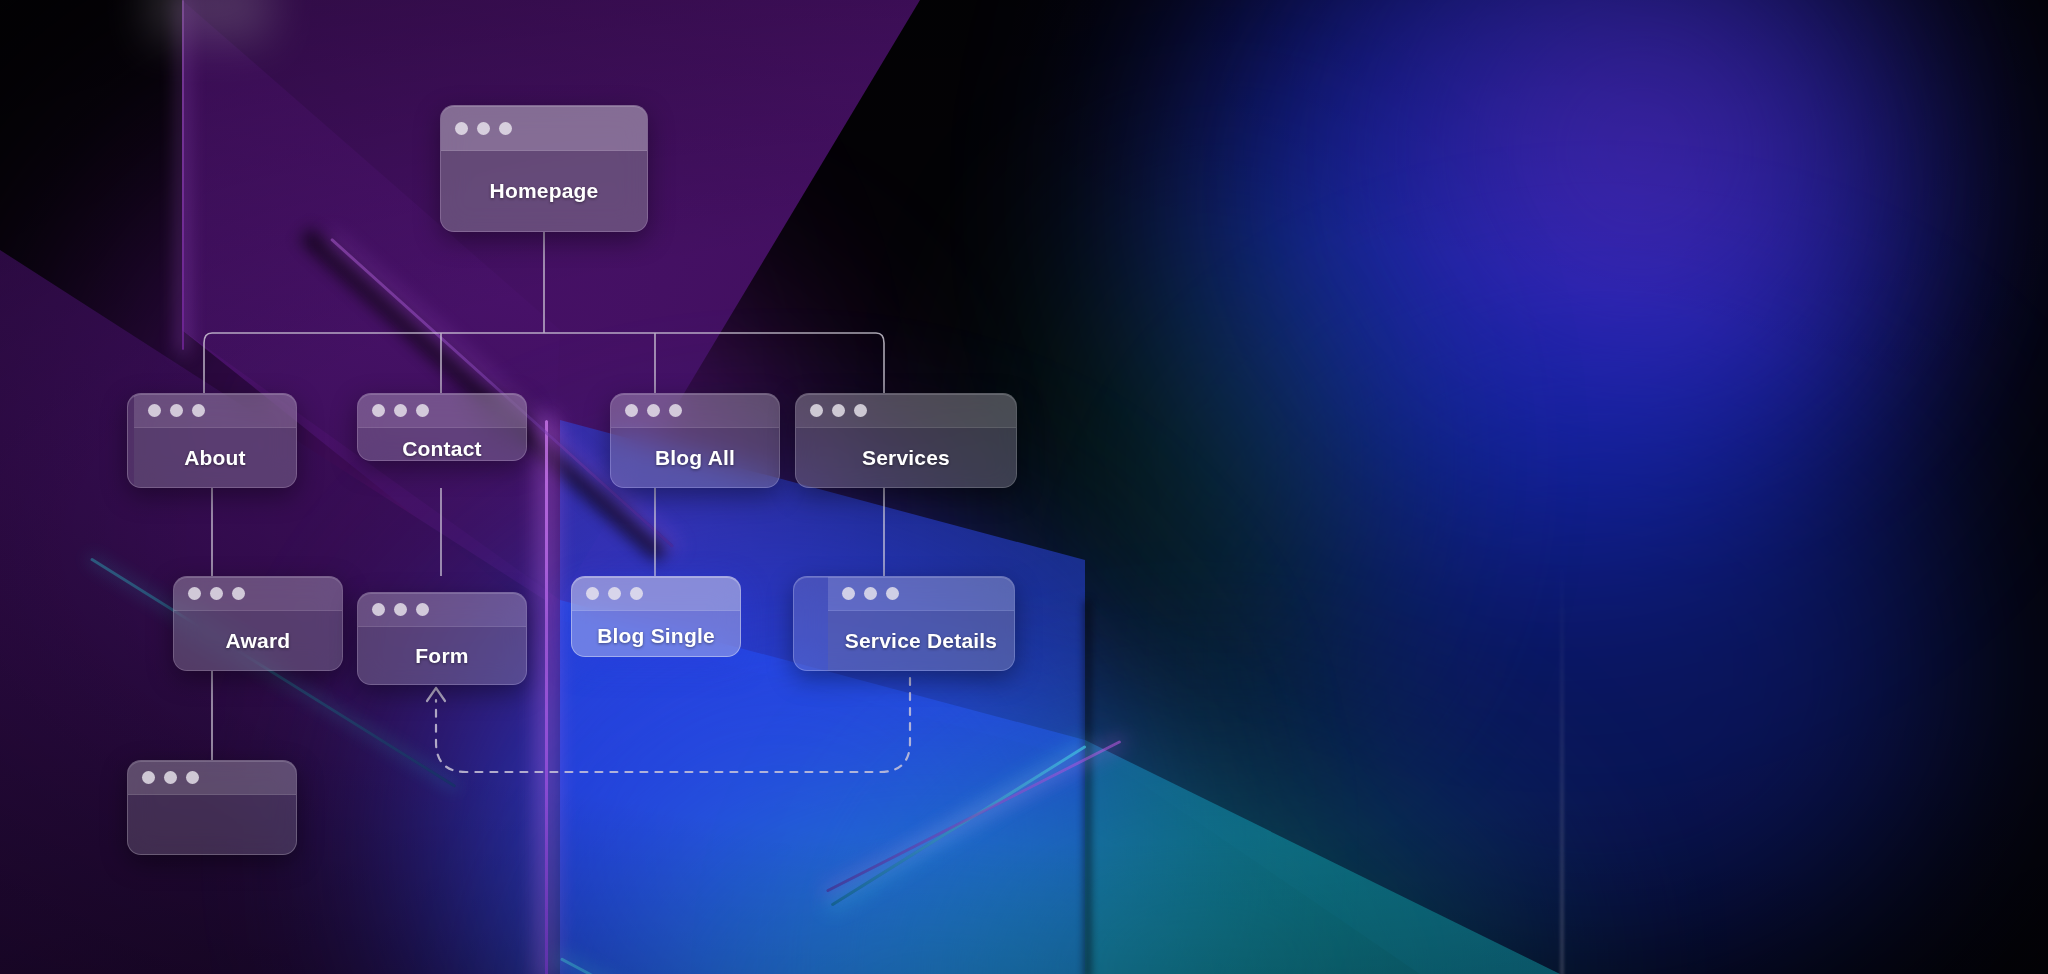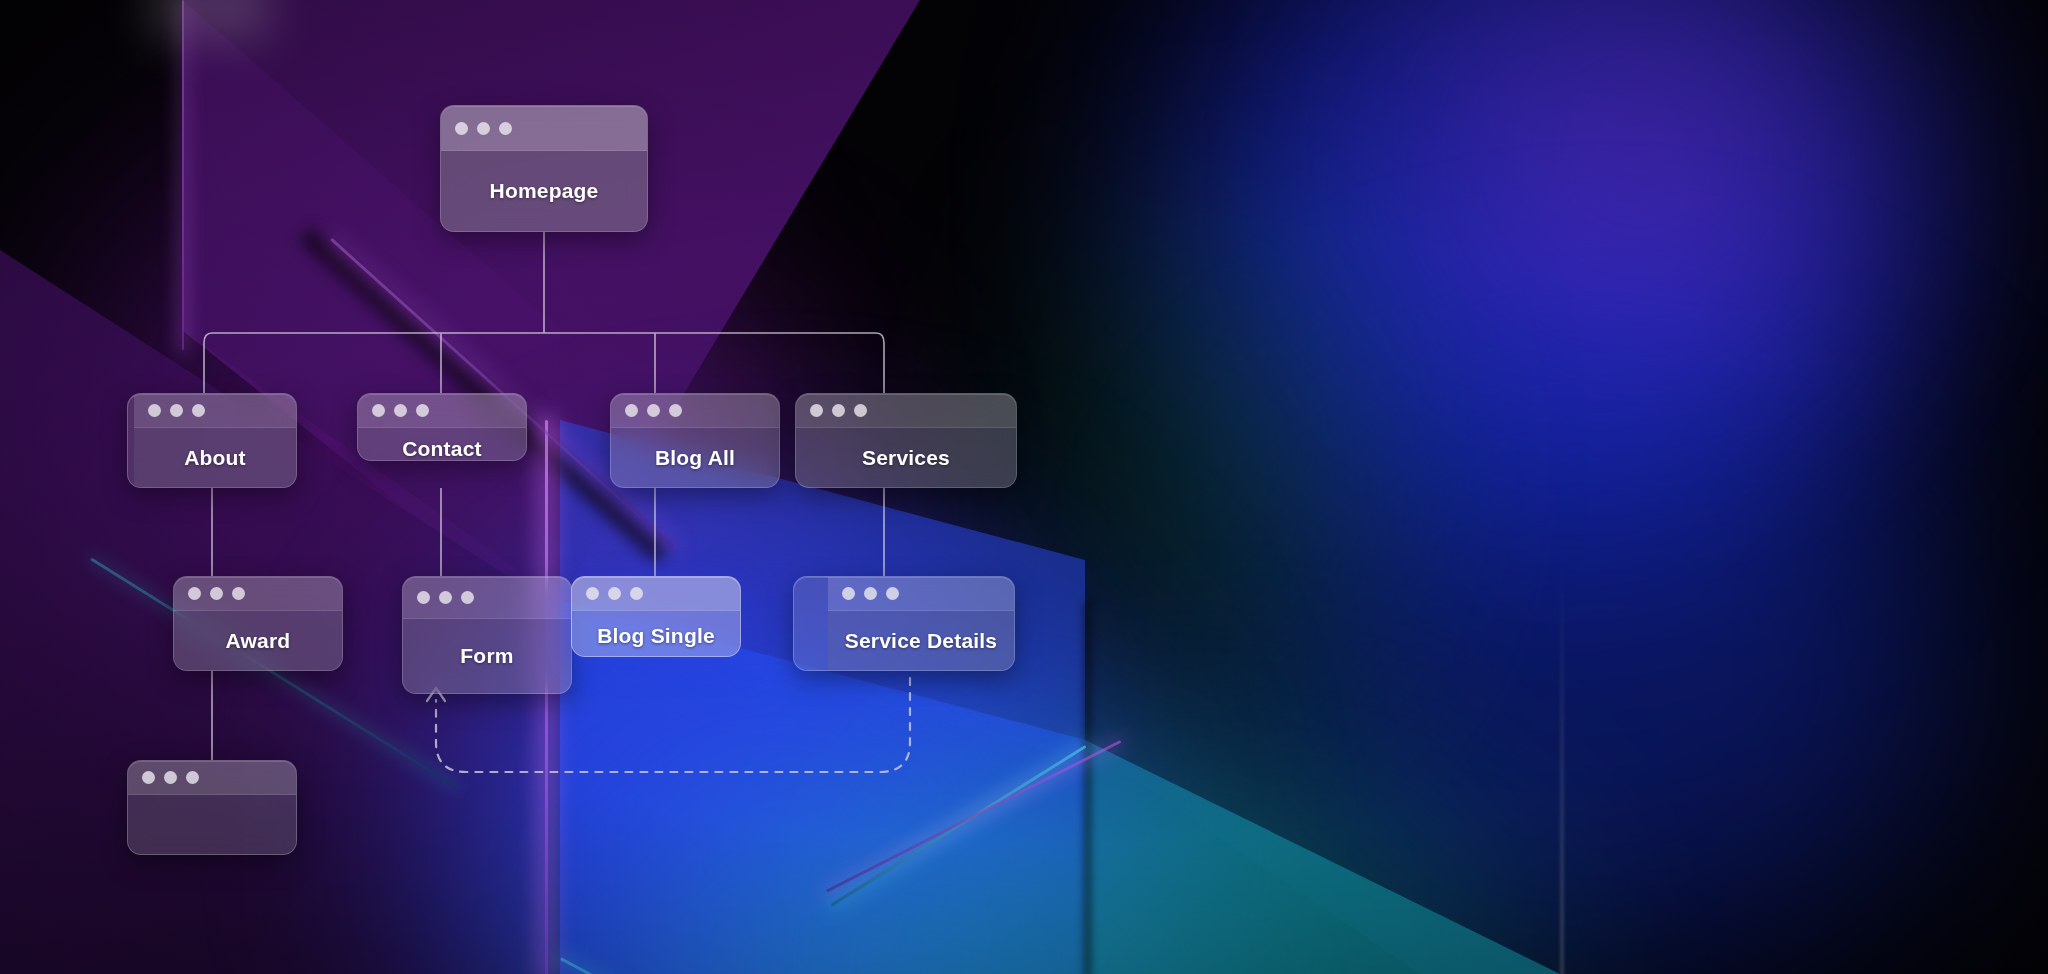--- a/index.html
+++ b/index.html
@@ -255,21 +255,21 @@
         <div class="node" style="left: 127px; top: 576px; width: 170px; height: 95px; margin-left: 46px;">
           <div class="titlebar">
             <span class="dot"></span>
             <span class="dot"></span>
             <span class="dot"></span>
           </div>
           <div class="body">
             <span class="label">Award</span>
           </div>
         </div>
-        <div class="node" style="left: 357px; top: 576px; width: 170px; height: 118px; margin-left: 45px;">
+        <div class="node" style="left: 357px; top: 592px; width: 170px; height: 93px;">
           <div class="titlebar">
             <span class="dot"></span>
             <span class="dot"></span>
             <span class="dot"></span>
           </div>
           <div class="body">
             <span class="label">Form</span>
           </div>
         </div>
         <div class="node is-highlight" style="left: 571px; top: 576px; width: 170px; height: 81px;">

